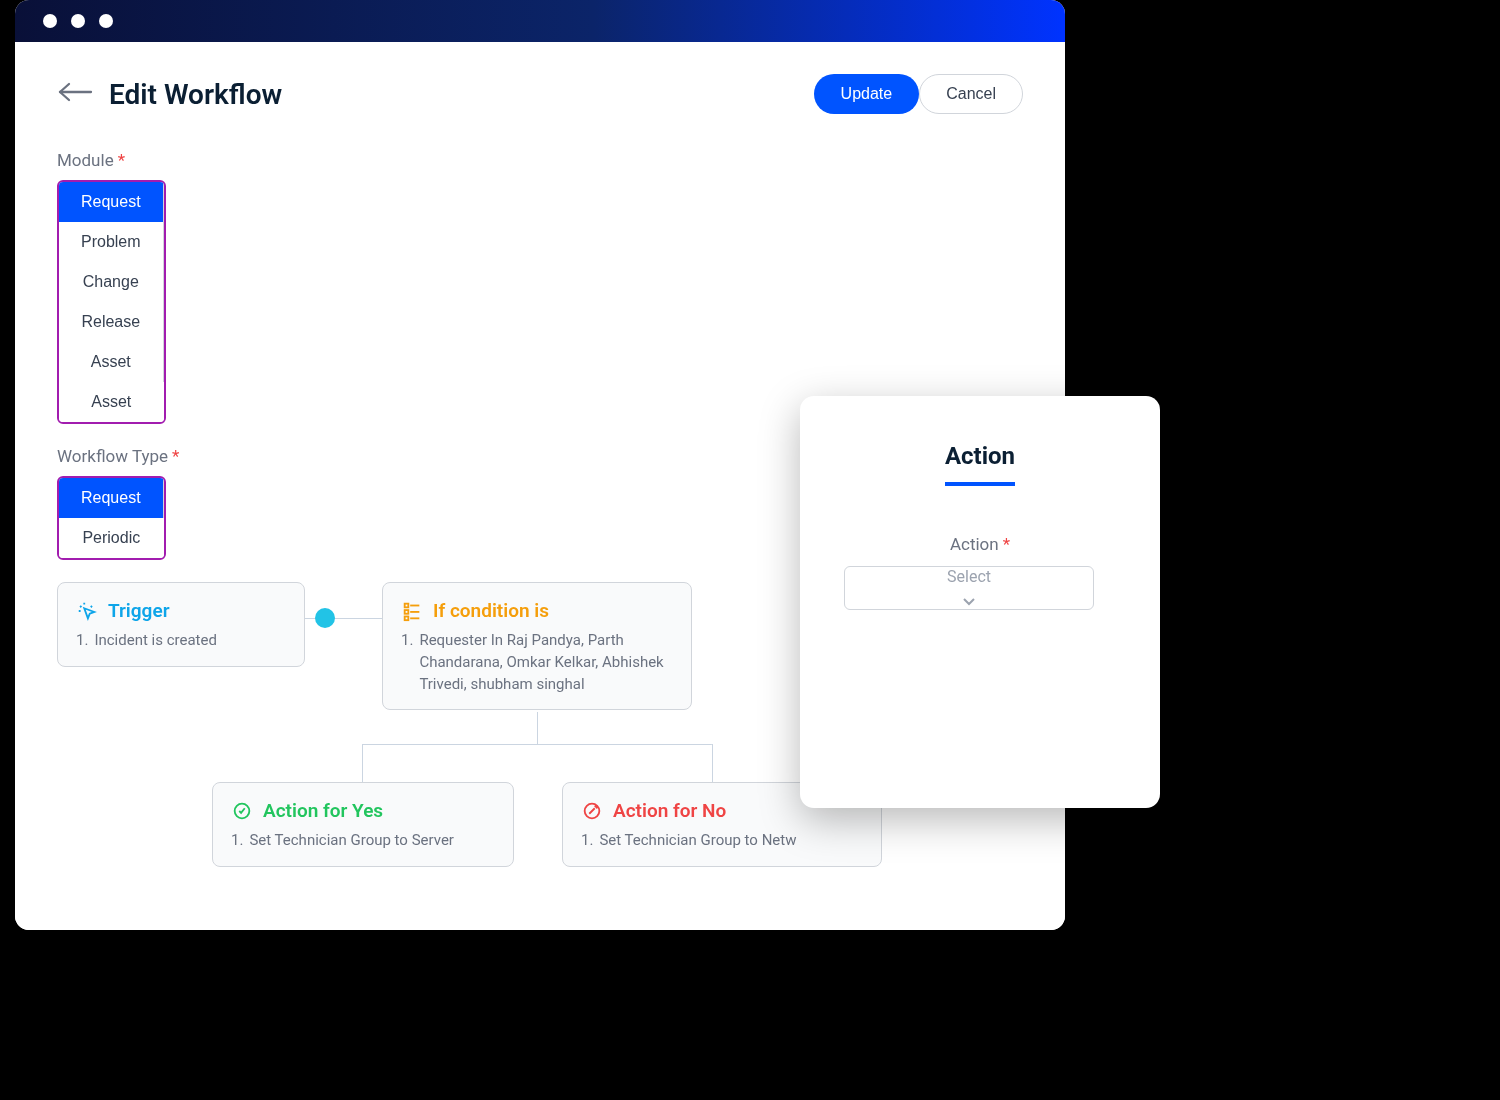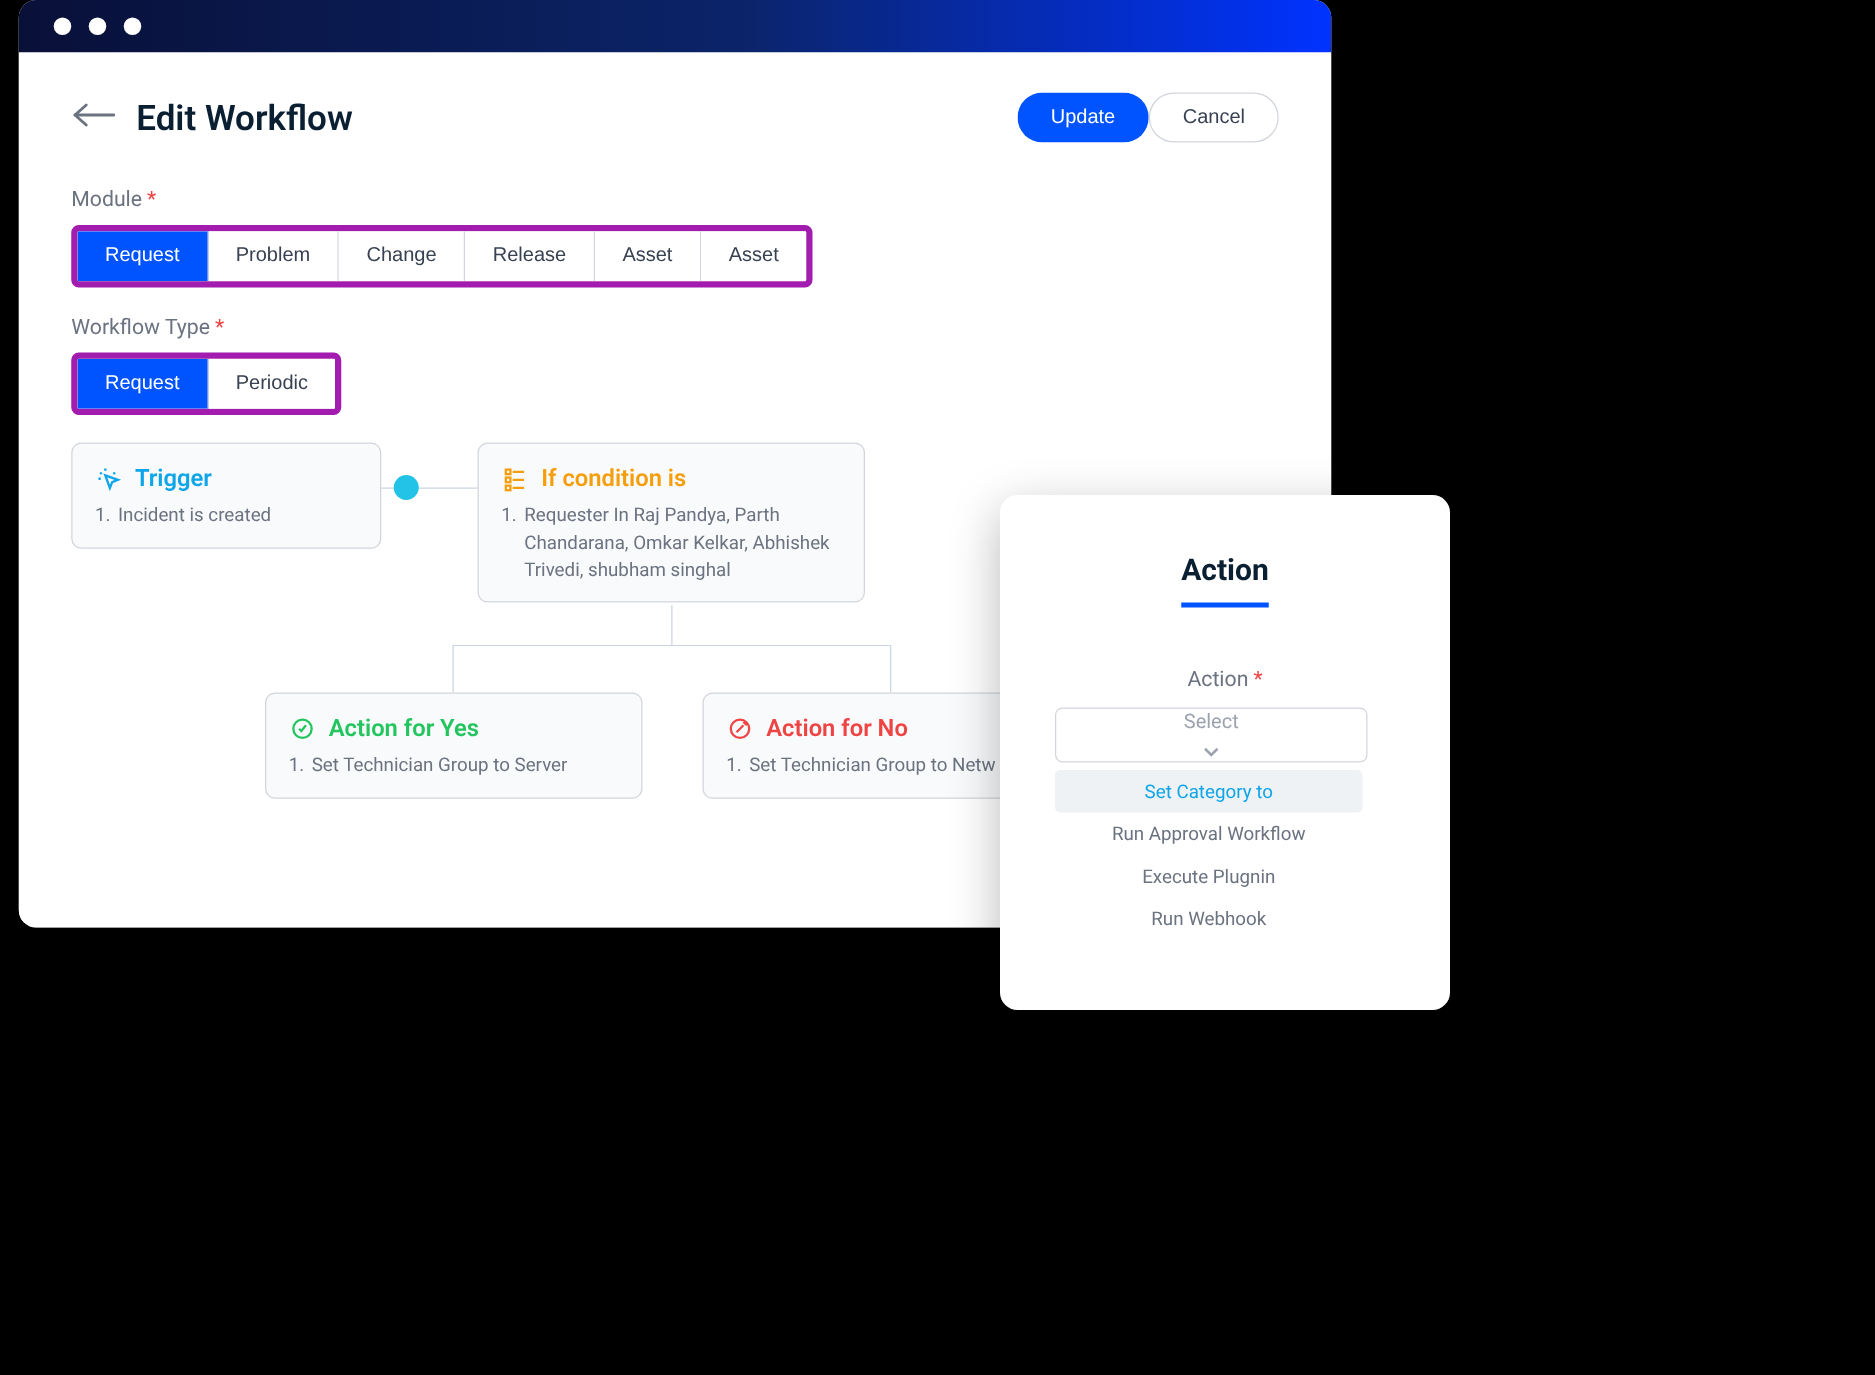--- a/index.html
+++ b/index.html
@@ -23,21 +23,21 @@
   .title-bar {
     height: 42px;
     background: linear-gradient(90deg,#091038 0%,#0b2469 55%,#0033ff 100%);
     display: flex;
     align-items: center;
     padding-left: 28px;
     gap: 14px;
   }
   .title-dot { width: 14px; height: 14px; border-radius: 50%; background: #fff; }
   .page {
-    padding: 32px 42px 88px 42px;
+    padding: 32px 42px 48px 42px;
     background: #fff;
   }
   .page-header {
     display: flex;
     align-items: center;
     justify-content: space-between;
     margin-bottom: 36px;
   }
   .title-wrap { display: flex; align-items: center; gap: 16px; }
   .back-arrow svg { width: 36px; height: 22px; stroke:#6b7280; }
@@ -54,21 +54,21 @@
   .btn-primary { background:#0054ff; color:#fff; }
   .btn-outline { background:#fff; color:#374151; border:1px solid #d1d5db; }
   .form-row { display:flex; gap:72px; align-items:flex-start; margin-bottom:22px;}
   .form-field label { display:block; font-size:17px; color:#6b7280; margin-bottom:10px; }
   .req { color:#ef4444; margin-left:4px; }
   .text-input {
     width: 320px; height:46px;
     border:1px solid #d1d5db; border-radius:6px;
     padding:0 14px; font-size:15px; color:#374151;
   }
-  .seg-group { display:flex; border:5px solid #a21caf; border-radius:6px; overflow:hidden; width:fit-content;}
+  .seg-group { display:flex; border:2px solid #a21caf; border-radius:6px; overflow:hidden; width:fit-content;flex-direction:column;}
   .seg-btn {
     padding: 11px 22px;
     background:#fff; color:#374151;
     font-size:16px; border:none;
     border-right:1px solid #d1d5db;
     cursor:pointer;
   }
   .seg-btn:last-child { border-right:none; }
   .seg-btn.active { background:#0054ff; color:#fff; }
   
@@ -258,19 +258,13 @@
 
 <div class="action-panel">
   <div class="panel-title">Action</div>
   <div class="panel-label"><span>Action</span><span class="req">*</span></div>
   <div class="select-box">
     <span>Select</span>
     <svg class="chev" viewBox="0 0 16 16" fill="none" stroke="#9ca3af" stroke-width="2">
         <polyline points="3,6 8,11 13,6"></polyline>
       </svg>
   </div>
-  <div class="options" id="action-options">
-      <div class="option hl">Set Category to</div>
-      <div class="option">Run Approval Workflow</div>
-      <div class="option">Execute Plugnin</div>
-      <div class="option">Run Webhook</div>
-    </div>
 </div>
 
 </body></html>

